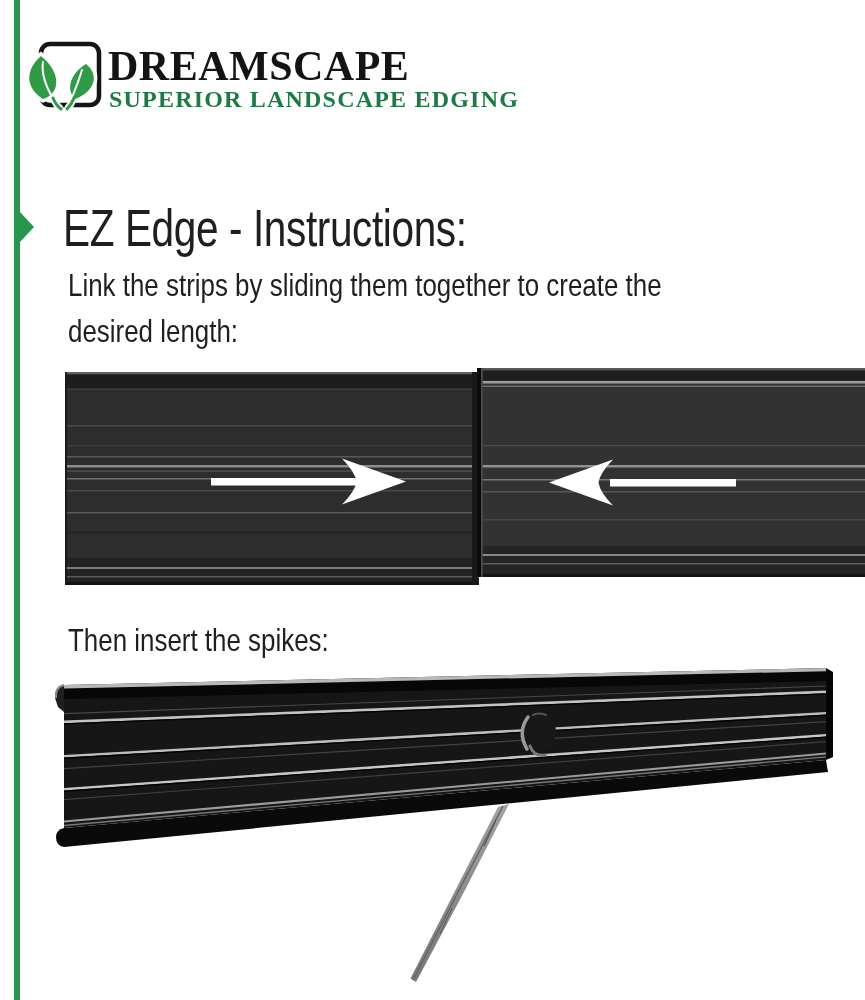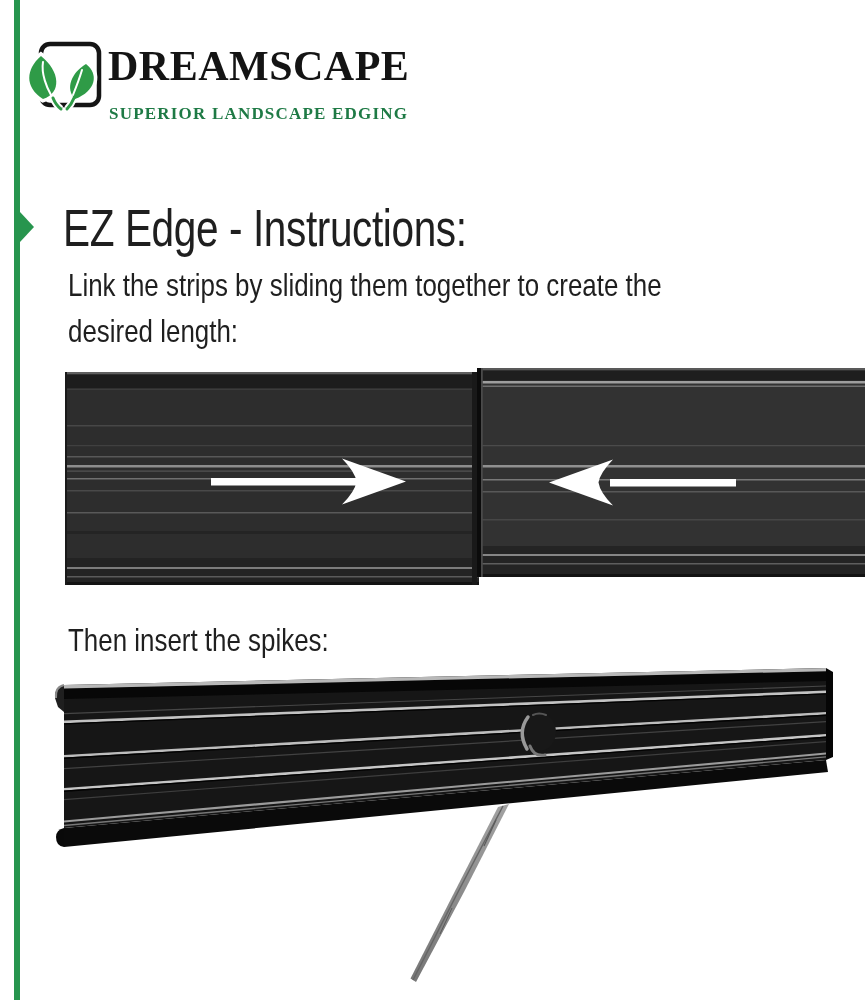--- a/index.html
+++ b/index.html
@@ -28,23 +28,23 @@
   
   .logo-icon { position: absolute; left: 16px; top: 40px; width: 84px; height: 72px; }
   .brand-name {
     position: absolute; left: 102px; top: 44px;
     font-family: "Liberation Serif", serif;
     font-weight: 700; font-size: 42px; line-height: 44px;
     color: var(--brand-name-color, #141414);
     letter-spacing: 0.5px; white-space: nowrap;
   }
   .brand-tagline {
-    position: absolute; left: 103px; top: 104px;
+    position: absolute; left: 103px; top: 89px;
     font-family: "Liberation Serif", serif;
-    font-weight: 700; font-size: 17px; line-height: 20px;
+    font-weight: 700; font-size: 24px; line-height: 20px;
     color: var(--tagline-color, #1e7a45);
     letter-spacing: 1.2px; white-space: nowrap;
   }
 
   
   .page-title {
     position: absolute; left: 57px; top: 200px;
     font-size: 52px; line-height: 56px; font-weight: 400;
     color: var(--text, #1f1f1f);
     transform: scaleX(0.78); transform-origin: 0 0;

